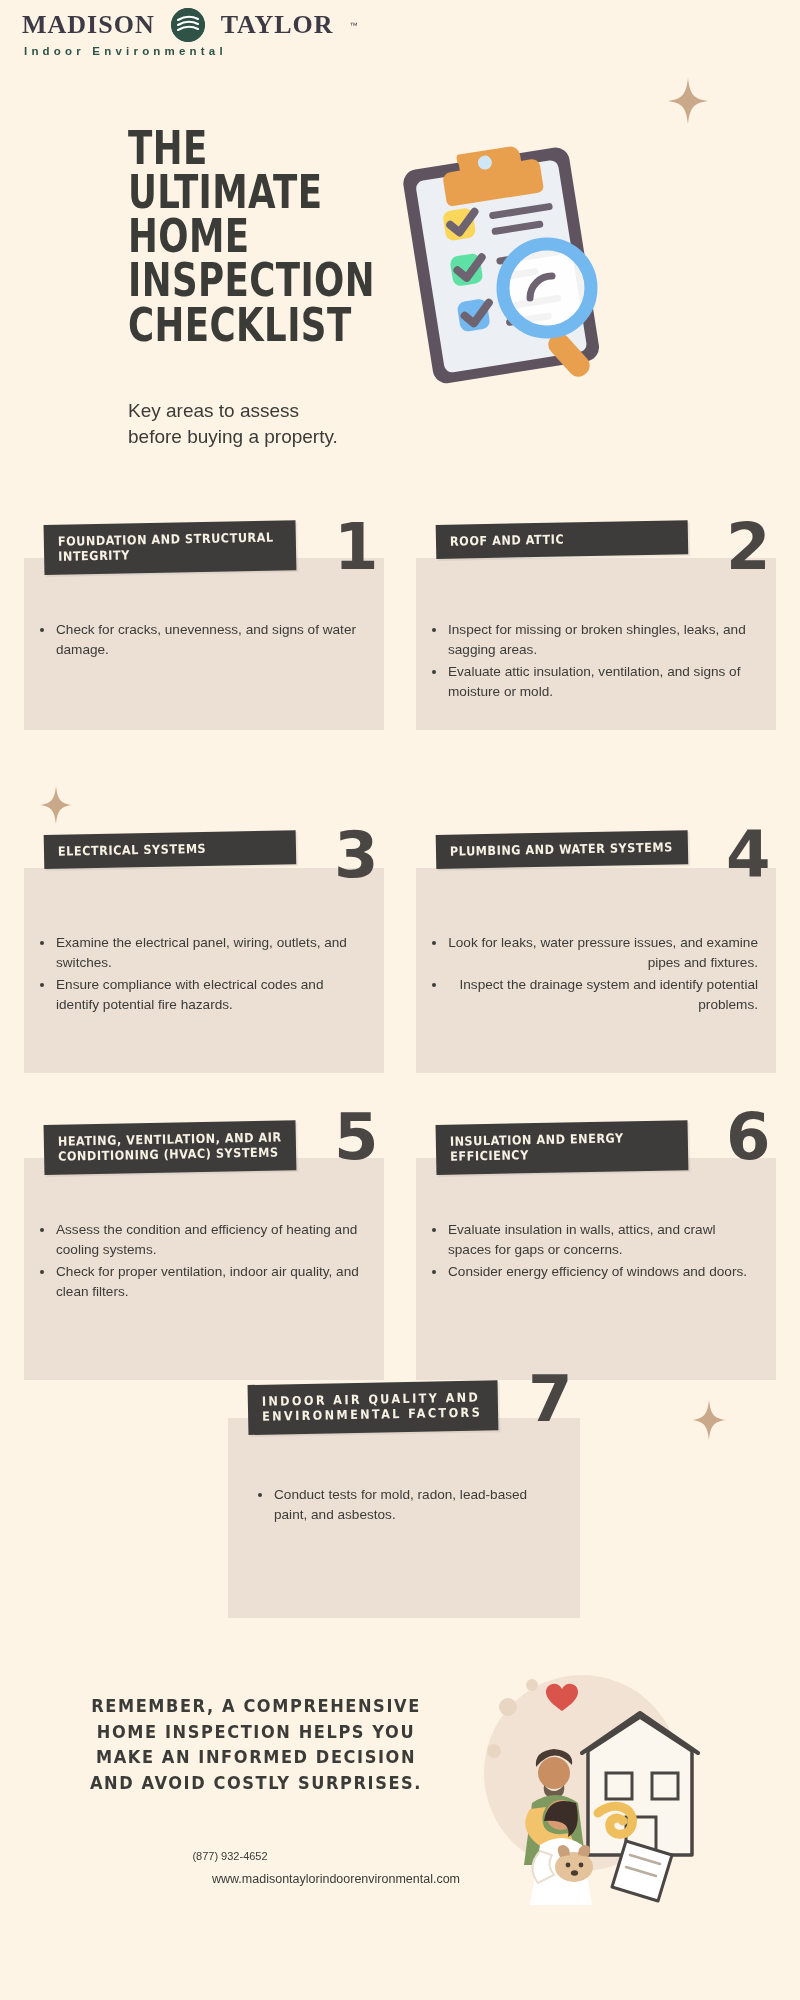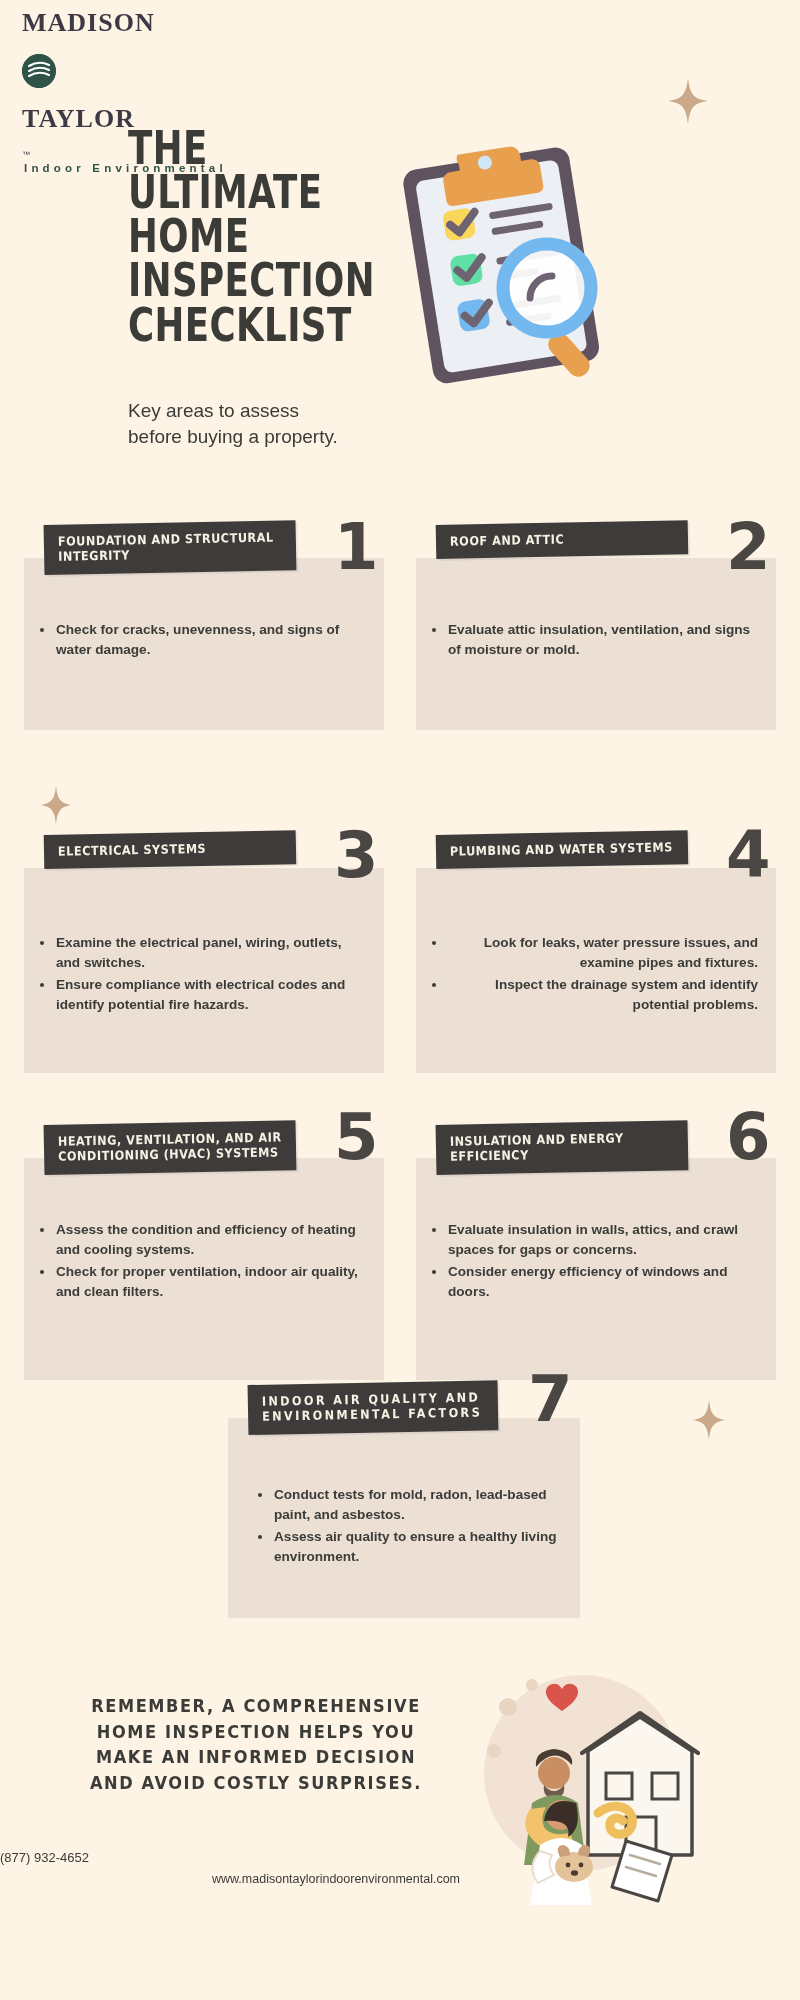--- a/index.html
+++ b/index.html
@@ -7,21 +7,21 @@
   body {
     background:#fdf4e6;
     font-family:"Liberation Sans", sans-serif;
     position:relative;
     overflow:hidden;
     color:#3b3b38;
   }
 
   
   .logo { position:absolute; left:22px; top:8px; width:280px; }
-  .logo-row { display:flex; align-items:flex-start; gap:16px;flex-direction:column; }
+  .logo-row { display:flex; align-items:center; gap:16px; }
   .logo-word {
     font-family:"Liberation Serif", serif;
     font-size:26px; font-weight:700; letter-spacing:1px; color:#3d3a46;
   }
   .logo-mark {
     width:34px; height:34px; border-radius:50%;
     background:#2f5346; position:relative; overflow:hidden; flex:0 0 auto;
   }
   .logo-mark svg { position:absolute; left:0; top:0; }
   .logo-tm { font-size:8px; vertical-align:super; color:#3d3a46; }
@@ -83,21 +83,21 @@
     font-size:64px;
     line-height:1;
     color:#4a4643;
     z-index:4;
   }
   .card-body {
     position:relative;
     padding:0 18px 0 14px;
     z-index:2;
   }
-  .card-body ul { list-style:none;font-weight:bold; }
+  .card-body ul { list-style:none; }
   .card-body li {
     position:relative;
     padding-left:18px;
     font-size:13.6px;
     line-height:1.44;
     color:#3b3b38;
     margin-bottom:3px;
   }
   .card-body li:before {
     content:"";
@@ -110,21 +110,21 @@
   .footer-msg {
     position:absolute; left:86px; top:1693px; width:340px;
     text-align:center;
     font-family:"DejaVu Sans Condensed","Liberation Sans Narrow","Liberation Sans",sans-serif;
     font-weight:700;
     font-size:18px; line-height:1.42; letter-spacing:1.6px;
     color:#3b3b38; text-transform:uppercase;
   }
   .footer-phone {
     position:absolute; left:0; top:1850px; width:460px;
-    text-align:left; font-size:13px; color:#3b3b38;
+    text-align:center; font-size:11px; color:#3b3b38;
   }
   .footer-url {
     position:absolute; left:0; top:1872px; width:460px;
     text-align:right; font-size:12.5px; color:#3b3b38;
   }
   .footer-art { position:absolute; left:470px; top:1655px; width:230px; height:250px; }
 </style>
 </head>
 <body>
 
@@ -211,20 +211,21 @@
     </ul>
   </div>
 </div>
 
 <div class="card" style="left:416px; top:525px; width:360px;">
   <div class="card-panel" style="height:172px;"></div>
   <div class="card-num" style="left:310px; top:-10px;">2</div>
   <div class="card-header" style="width:252px;">ROOF AND ATTIC</div>
   <div class="card-body" style="padding-top:95px;">
     <ul>
+      <li>Inspect for missing or broken shingles, leaks, and sagging areas.</li>
       <li>Evaluate attic insulation, ventilation, and signs of moisture or mold.</li>
     </ul>
   </div>
 </div>
 
 <div class="card" style="left:24px; top:835px; width:360px;">
   <div class="card-panel" style="height:205px;"></div>
   <div class="card-num" style="left:310px; top:-12px;">3</div>
   <div class="card-header" style="width:252px;">ELECTRICAL SYSTEMS</div>
   <div class="card-body" style="padding-top:98px;">
@@ -271,21 +272,20 @@
   </div>
 </div>
 
 <div class="card" style="left:228px; top:1385px; width:352px;">
   <div class="card-panel" style="height:200px;"></div>
   <div class="card-num" style="left:300px; top:-18px;">7</div>
   <div class="card-header wide" style="width:250px;">INDOOR AIR QUALITY AND ENVIRONMENTAL FACTORS</div>
   <div class="card-body" style="padding-top:100px; padding-left:28px;">
     <ul>
       <li>Conduct tests for mold, radon, lead-based paint, and asbestos.</li>
-      <li>Assess air quality to ensure a healthy living environment.</li>
     </ul>
   </div>
 </div>
 
 <div class="footer-msg">
   <div>REMEMBER, A COMPREHENSIVE</div>
   <div>HOME INSPECTION HELPS YOU</div>
   <div>MAKE AN INFORMED DECISION</div>
   <div>AND AVOID COSTLY SURPRISES.</div>
 </div>

